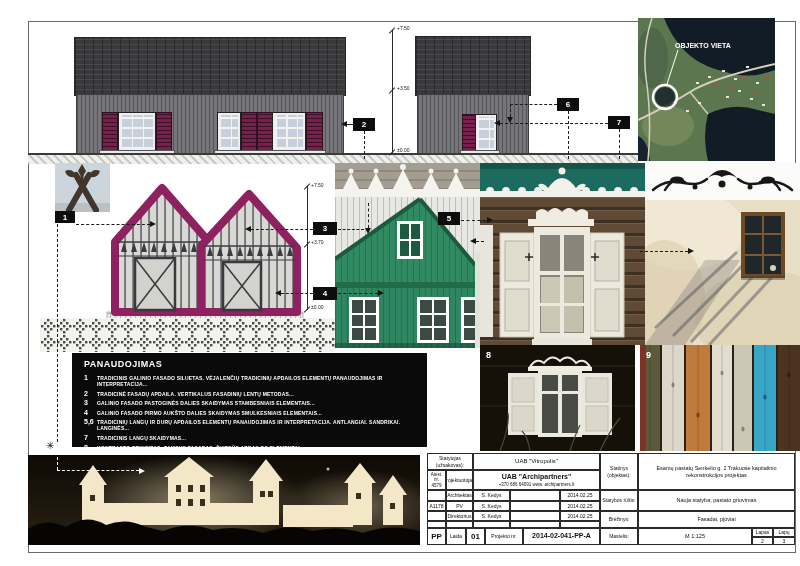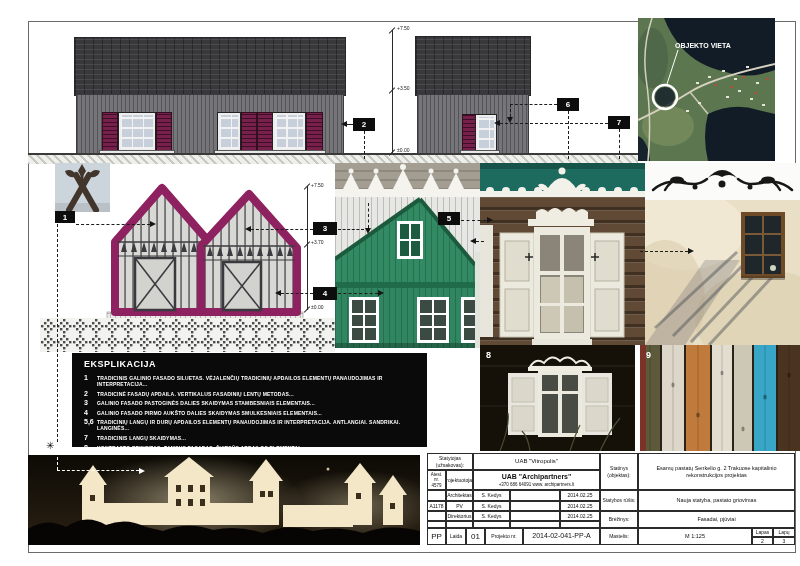--- a/index.html
+++ b/index.html
@@ -46,21 +46,21 @@
     padding:6px 0 0 12px;box-sizing:border-box;}
   .legend-title{font-size:9px;font-weight:bold;letter-spacing:.5px;margin-bottom:5px;}
   .lrow{display:flex;align-items:baseline;margin-bottom:2.6px;}
   .lnum{font-size:7px;font-weight:bold;min-width:13px;}
   .ltext{font-size:5px;font-weight:bold;letter-spacing:.2px;}
   
   .tb{position:absolute;left:427px;top:453px;width:368px;height:92px;background:#fff;}
   .cell{position:absolute;border:1px solid #2b2b2b;box-sizing:border-box;display:flex;
     align-items:center;justify-content:center;text-align:center;font-size:5px;line-height:1.25;
     overflow:hidden;background:#fff;}
-  .cell.b{font-weight:normal;}
+  .cell.b{font-weight:bold;}
   .star{position:absolute;font-size:10px;color:#111;}
 </style>
 </head>
 <body>
 
 <div class="sheet">
   <div class="frame"></div>
 
   <div>
     <div class="roof" style="left:75px;top:38px;width:270px;height:57px;"></div>
@@ -390,21 +390,21 @@
           <rect x="10" y="10" width="2.4" height="2.4"></rect>
             <rect x="7" y="13" width="2.4" height="2.4"></rect>
           <rect x="7" y="7" width="2.4" height="2.4"></rect>
         </g>
       </pattern>
     </defs>
     <rect width="295" height="34" fill="url(#balt)"></rect>
   </svg>
 
   <div class="legend">
-    <div class="legend-title">EKSPLIKACIJA</div>
+    <div class="legend-title">PANAUDOJIMAS</div>
     <div class="lrow">
         <span class="lnum">1</span>
         <span class="ltext">TRADICINIS GALINIO FASADO SILUETAS. VĖJALENČIŲ TRADICINIŲ APDAILOS ELEMENTŲ PANAUDOJIMAS IR INTERPRETACIJA...</span>
       </div>
     <div class="lrow">
         <span class="lnum">2</span>
         <span class="ltext">TRADICINĖ FASADŲ APDAILA. VERTIKALUS FASADINIŲ LENTŲ METODAS...</span>
       </div>
     <div class="lrow">
         <span class="lnum">3</span>

